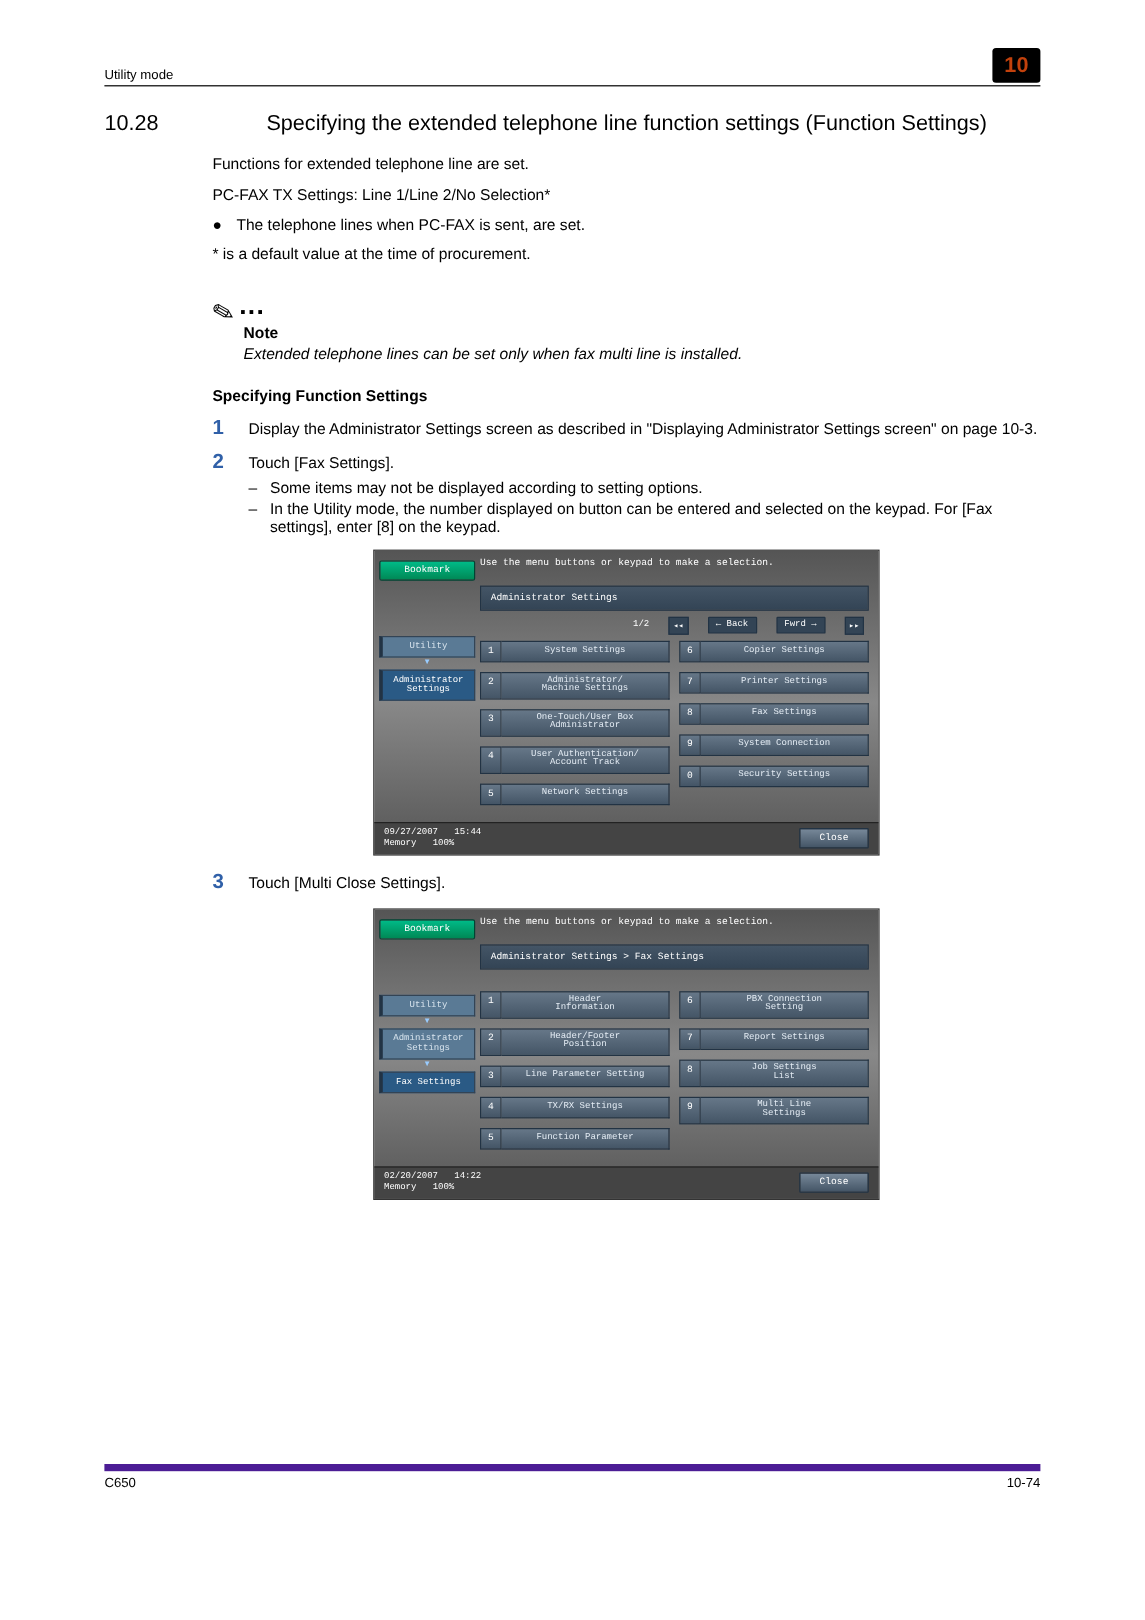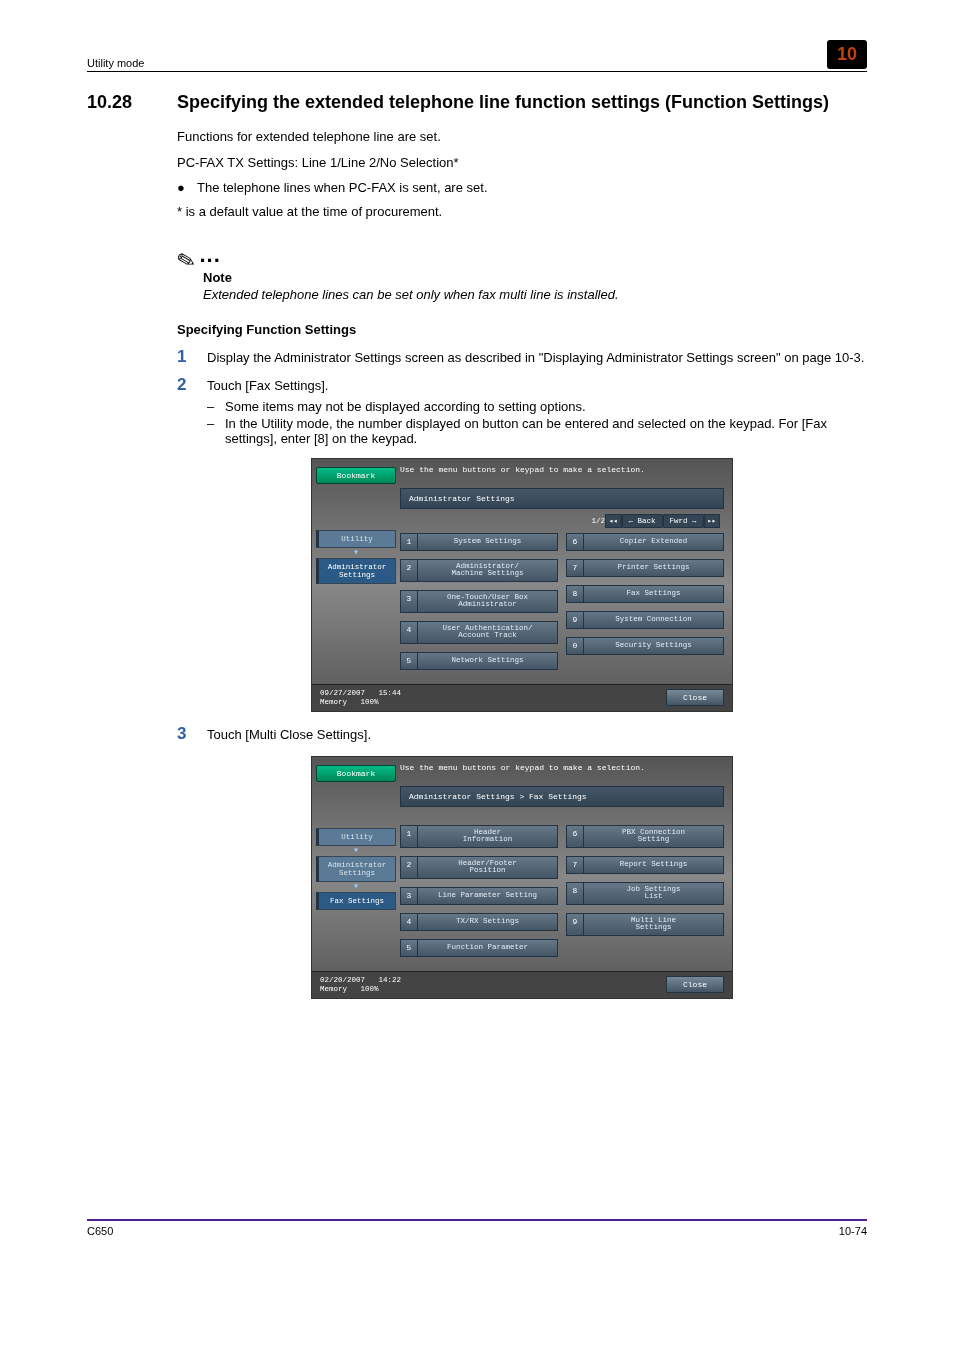--- a/index.html
+++ b/index.html
@@ -28,24 +28,25 @@
   }
   .header-badge {
     background: #000;
     color: #c2410c;
     font-weight: bold;
     font-size: 18px;
     padding: 4px 10px;
     border-radius: 3px;
   }
   .section-heading {
-    font-weight: bold;
+    font-weight: normal;
     font-size: 18px;
     margin: 20px 0 15px 0;
     display: flex;
+    gap: 45px;
   }
   .section-number {
     width: 90px;
     flex-shrink: 0;
   }
   .section-title {
     flex: 1;
   }
   .indent {
     margin-left: 90px;
@@ -181,21 +182,21 @@
     background: linear-gradient(to bottom, #456, #345);
     border: 1px solid #234;
     padding: 5px 8px;
     font-size: 8px;
     margin-bottom: 2px;
   }
   .ui-pager {
     display: flex;
     justify-content: flex-end;
     align-items: center;
-    gap: 0;
+    gap: 16px;
     padding: 3px 4px;
     font-size: 7.5px;
   }
   .pager-btn {
     background: #345;
     border: 1px solid #234;
     padding: 2px 6px;
     color: #fff;
     border-radius: 1px;
     font-size: 7.5px;
@@ -259,21 +260,21 @@
   }
   .close-btn {
     background: linear-gradient(to bottom, #789, #456);
     border: 1px solid #234;
     padding: 3px 16px;
     color: #fff;
     font-size: 8px;
     border-radius: 1px;
   }
   .page-footer {
-    border-top: 2px solid #4c1d95;
+    border-top: 6px solid #4c1d95;
     margin-top: 220px;
     padding-top: 4px;
     display: flex;
     justify-content: space-between;
     font-size: 11px;
   }
 </style>
 </head>
 <body>
 
@@ -368,21 +369,21 @@
 Account Track</div>
                 </div>
               <div class="menu-btn">
                   <div class="menu-num">5</div>
                   <div class="menu-label">Network Settings</div>
                 </div>
             </div>
             <div class="menu-col">
               <div class="menu-btn">
                   <div class="menu-num">6</div>
-                  <div class="menu-label">Copier Extended</div>
+                  <div class="menu-label">Copier Settings</div>
                 </div>
               <div class="menu-btn">
                   <div class="menu-num">7</div>
                   <div class="menu-label">Printer Settings</div>
                 </div>
               <div class="menu-btn">
                   <div class="menu-num">8</div>
                   <div class="menu-label">Fax Settings</div>
                 </div>
               <div class="menu-btn">

